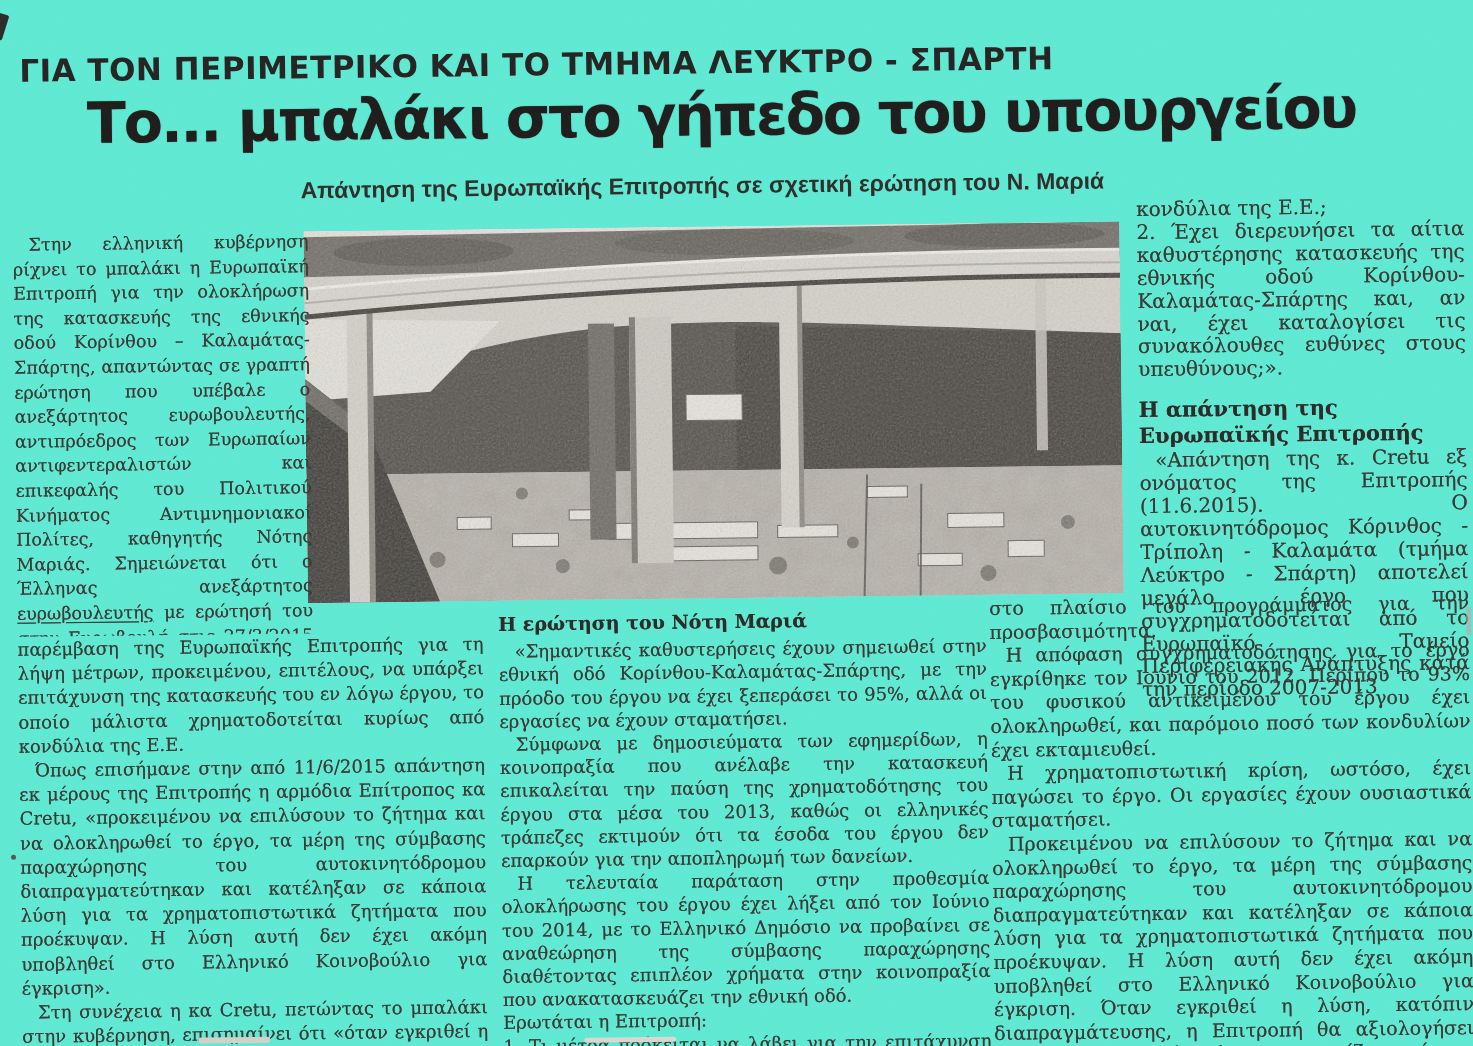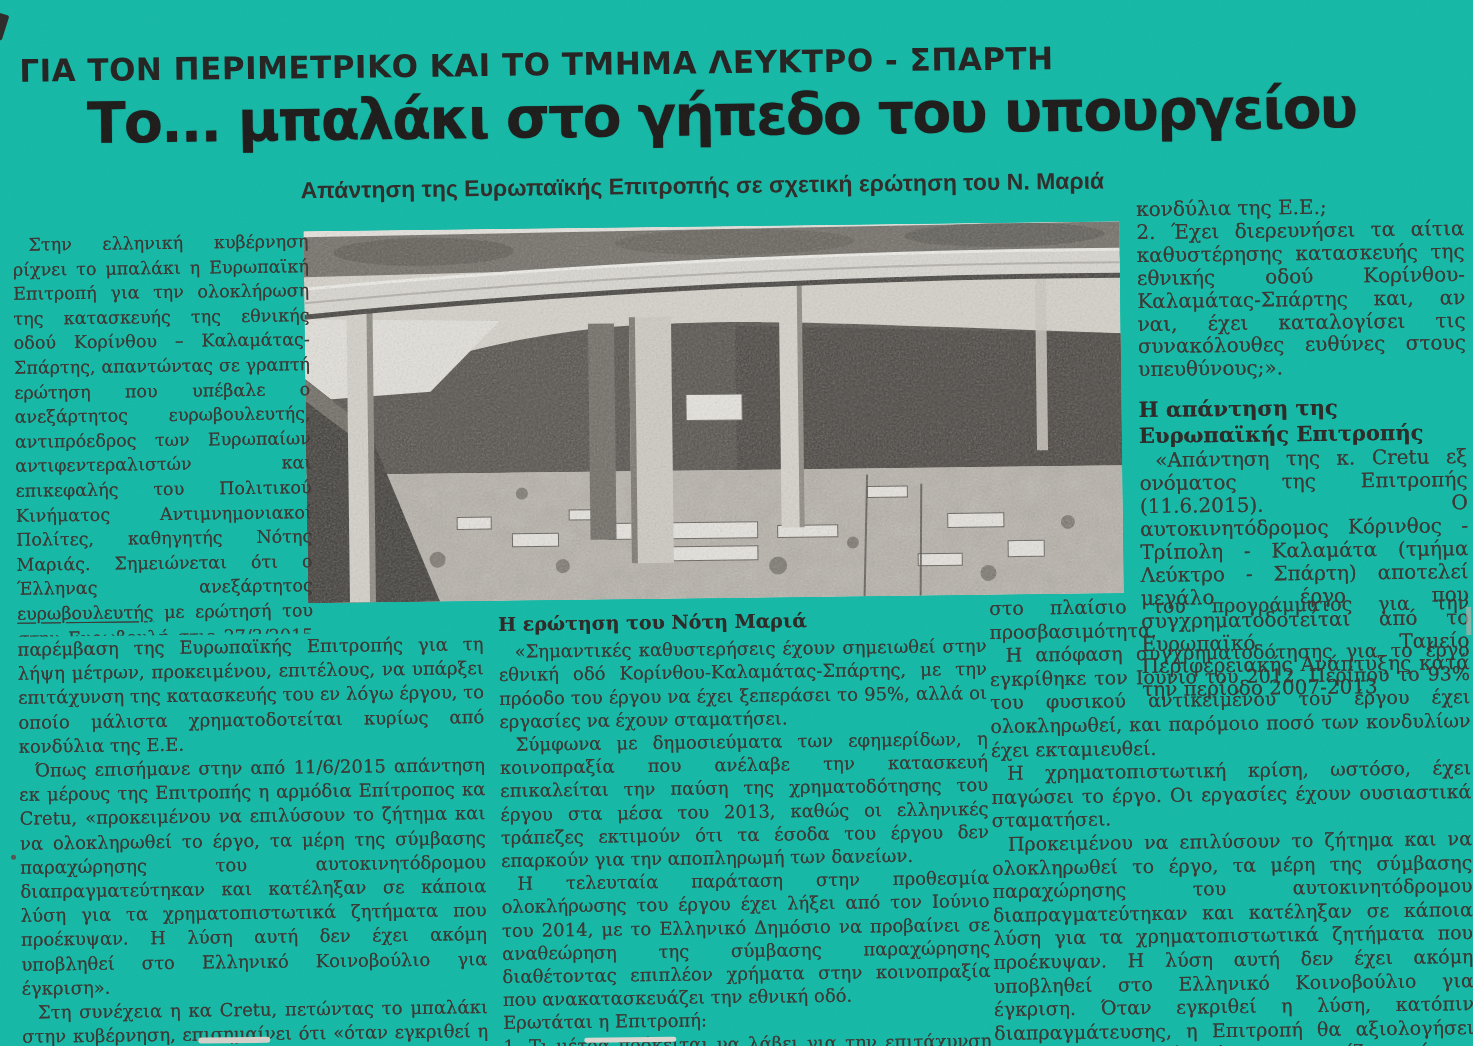--- a/index.html
+++ b/index.html
@@ -1,19 +1,19 @@
 <!DOCTYPE html>
 <html lang="el"><head>
 <meta charset="utf-8">
 <style>
   html,body{margin:0;padding:0;background:#888;}
   .sheet{
     position:relative;
     width:1473px;height:1046px;
-    background:#14b8a6;
+    background:#5eead4;
     overflow:hidden;
     font-family:"DejaVu Serif", serif;
     color:#3a3733;
   }
   .rot{position:absolute;inset:0;transform:rotate(-0.7deg);transform-origin:50% 50%;}
   .kicker{
     position:absolute;left:25px;top:44px;
     font-family:"DejaVu Sans", sans-serif;font-weight:700;
     font-size:31px;letter-spacing:.5px;color:#242220;white-space:nowrap;
   }

